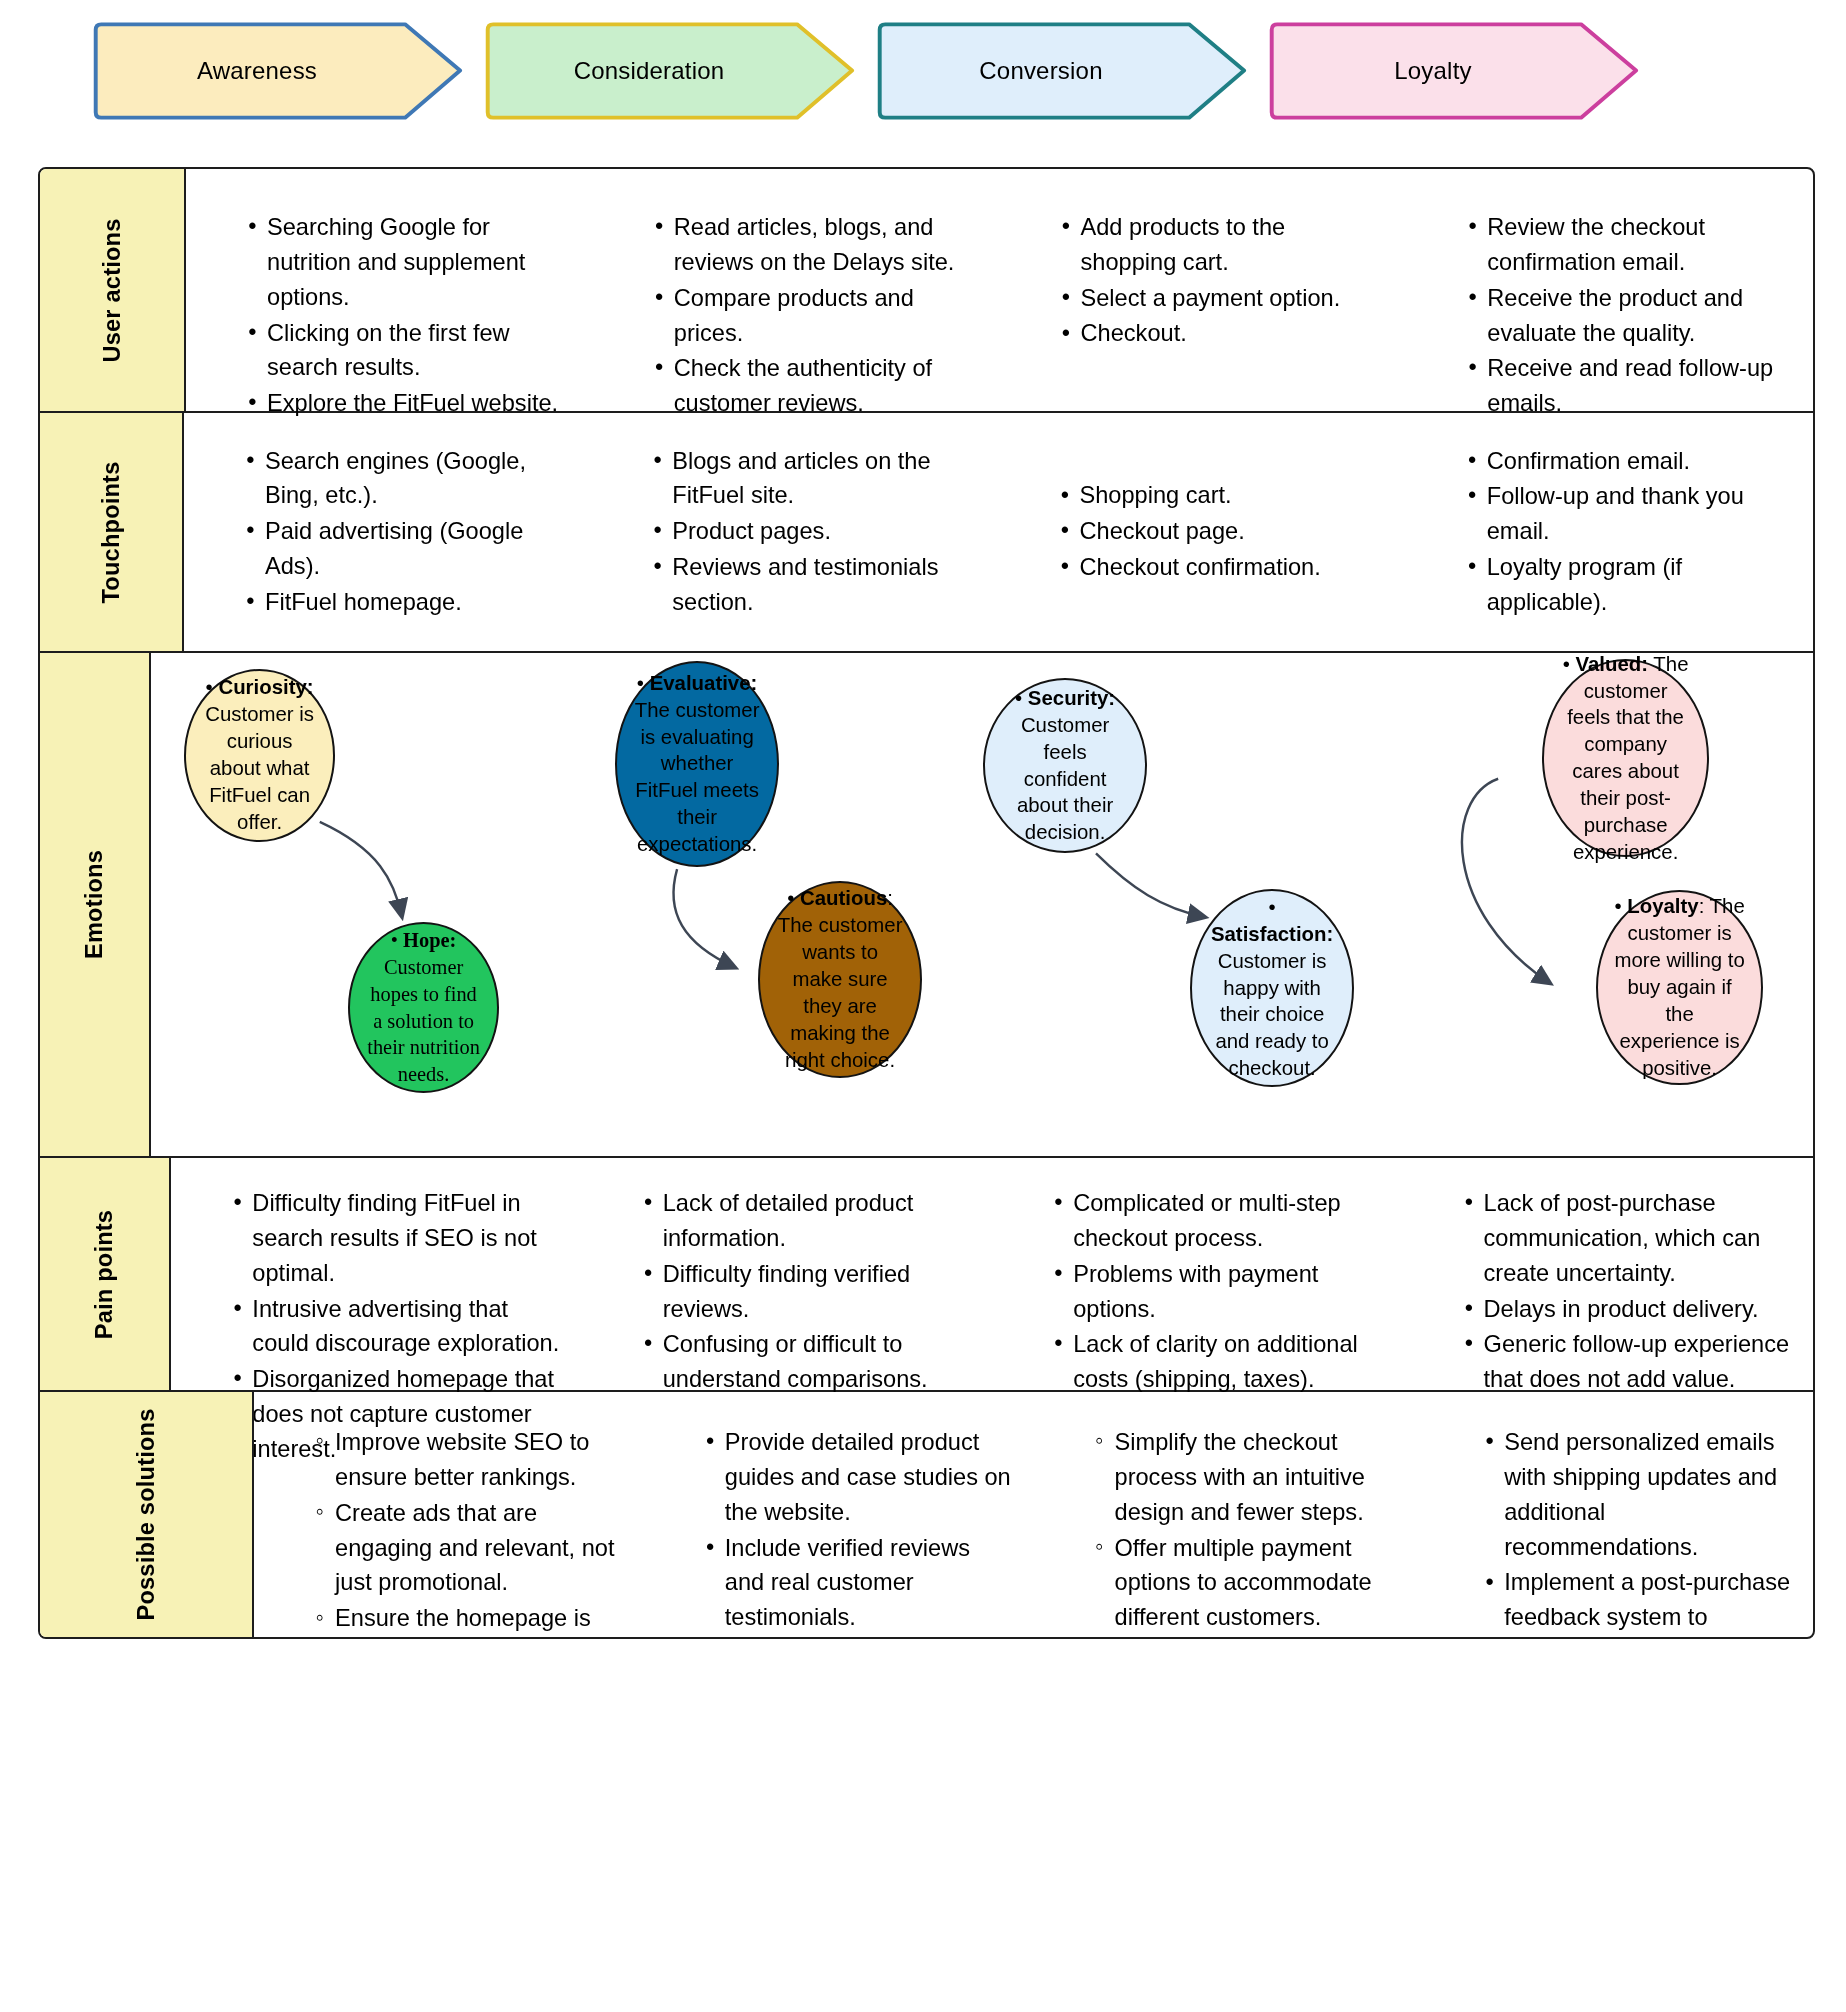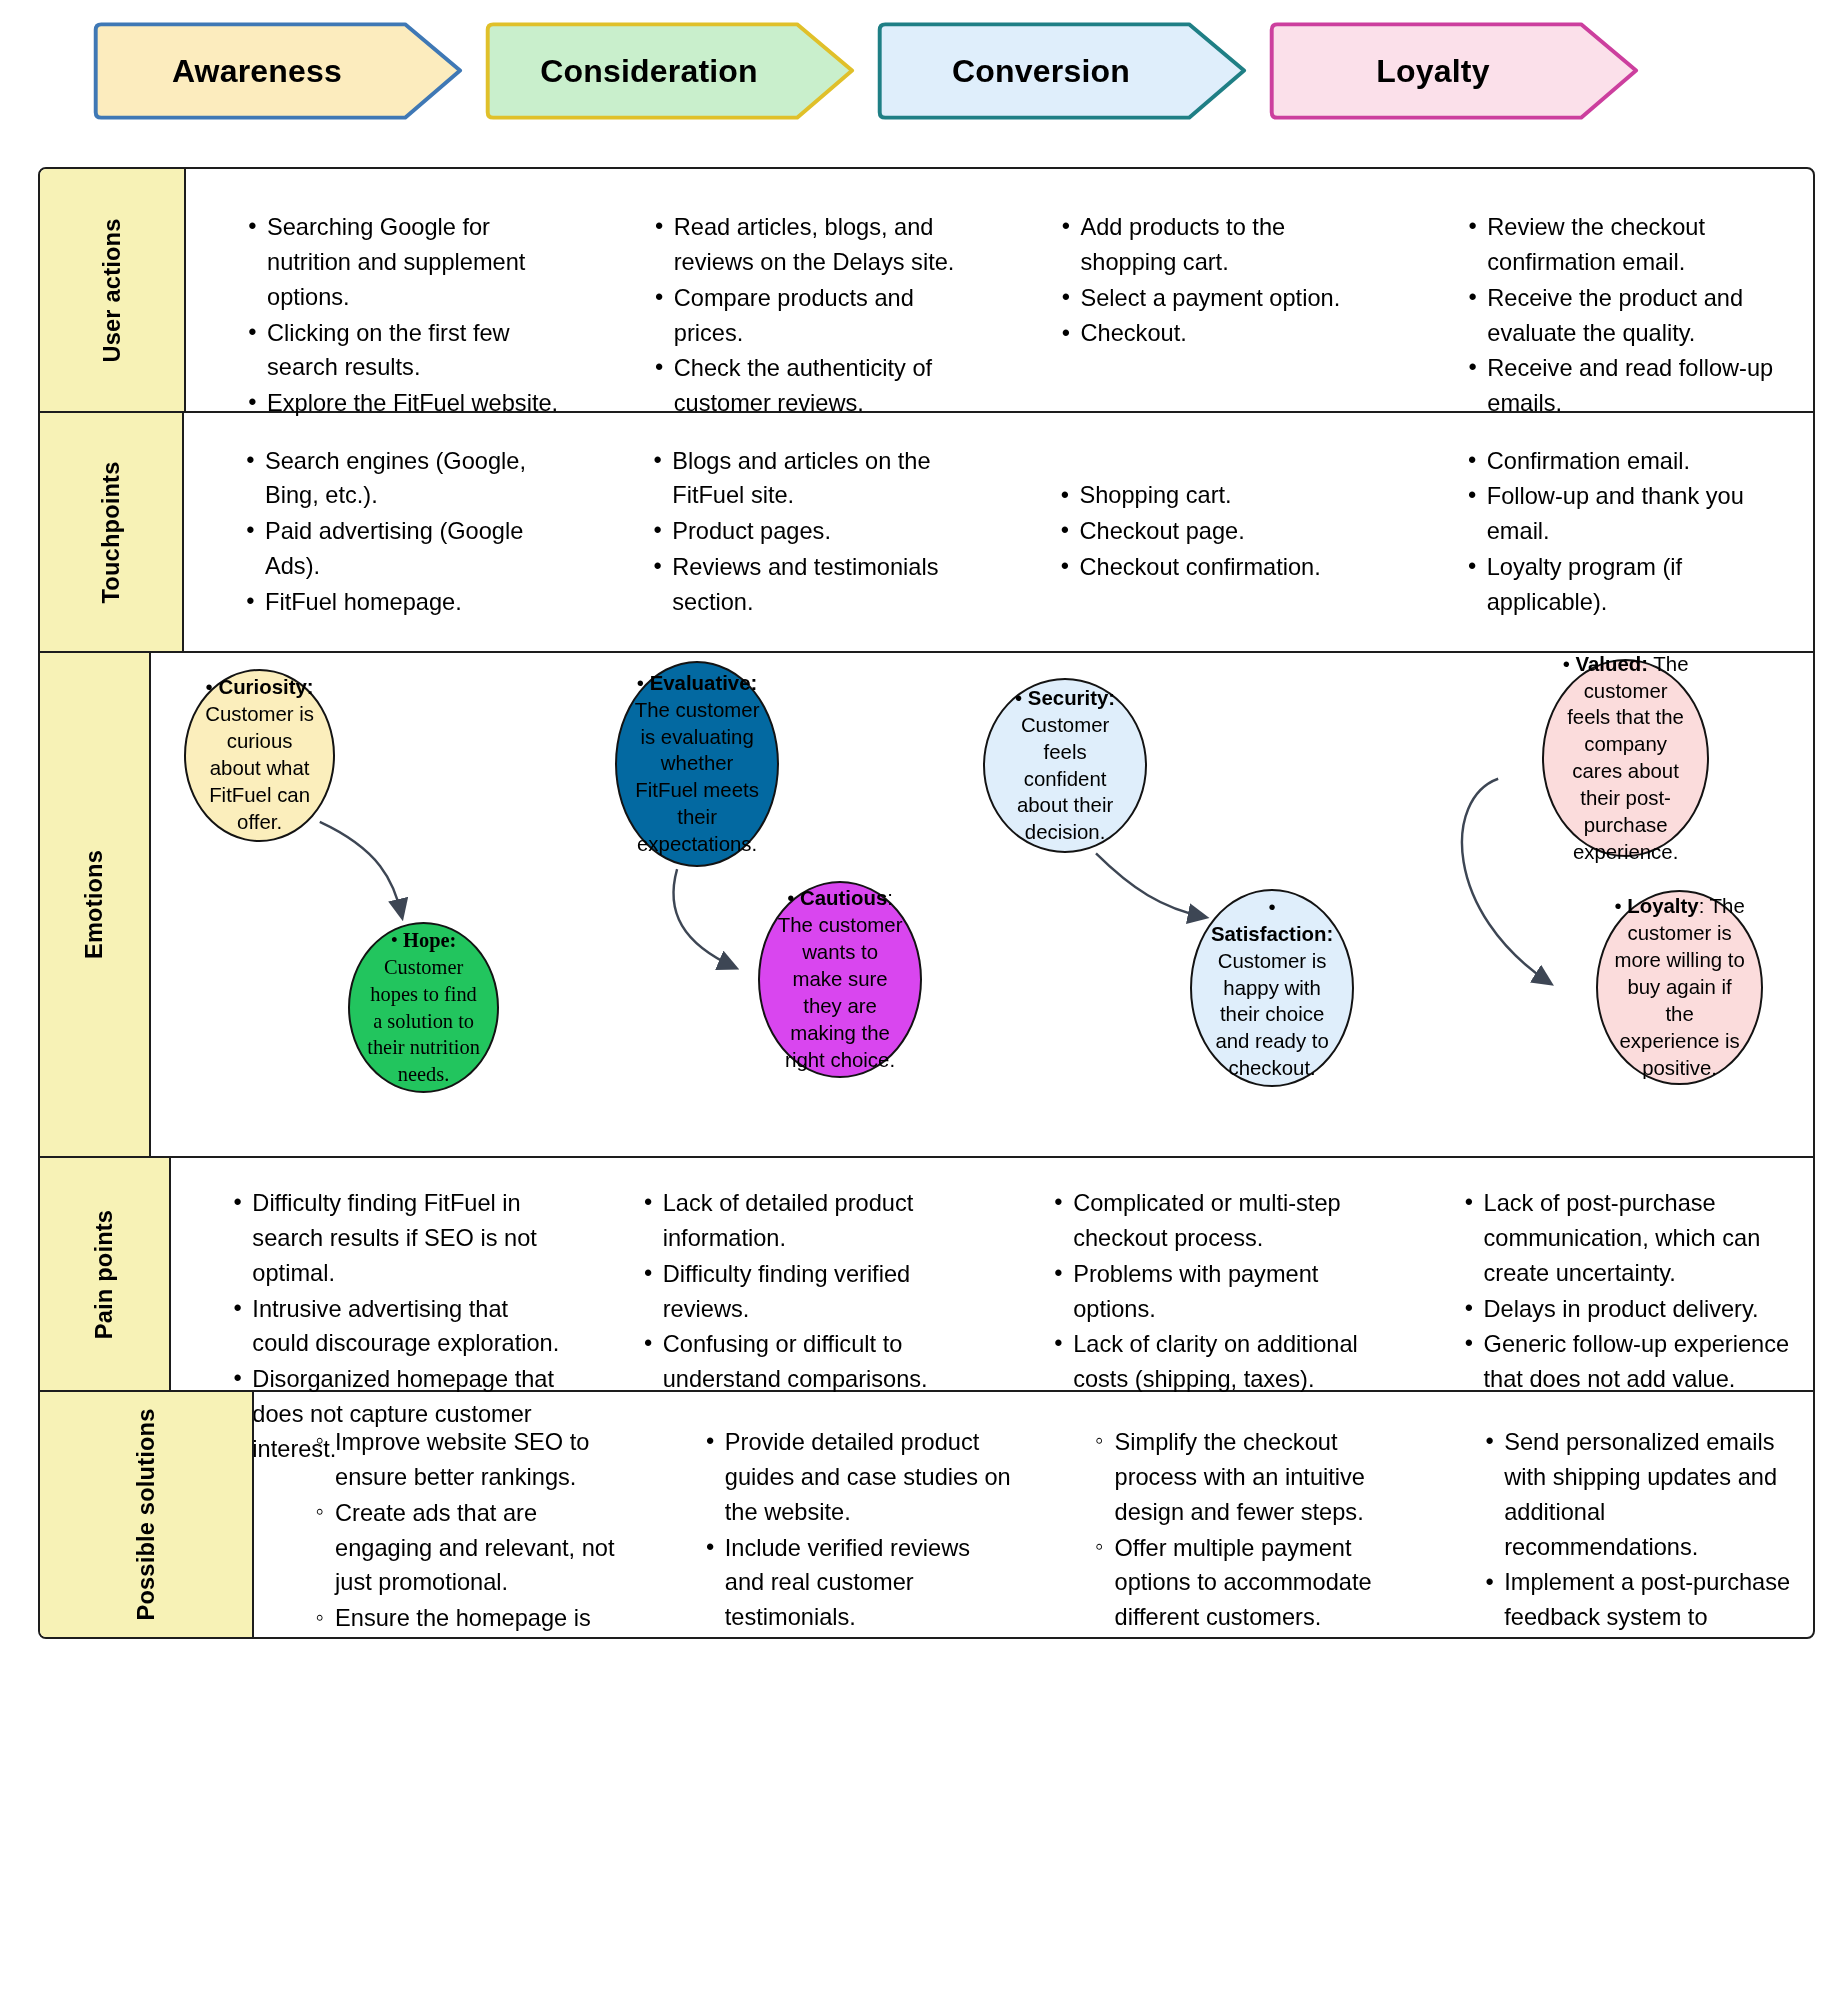--- a/index.html
+++ b/index.html
@@ -31,22 +31,22 @@
     align-items: center;
     justify-content: center;
   }
   .stage-chevron svg {
     position: absolute; left: 0; top: 0;
     width: 100%; height: 100%;
   }
   .stage-chevron .stage-label {
     position: relative;
     z-index: 2;
-    font-size: 32px;
-    font-weight: bold;
+    font-size: 24px;
+    font-weight: normal;
     letter-spacing: 0.2px;
     margin-right: 41px;
     white-space: nowrap;
   }
 
   
   #journey-grid {
     position: absolute;
     left: 38px; top: 167px;
     width: 1777px;
@@ -270,21 +270,21 @@
       </svg>
       <div class="emotion-ellipse" style="left: 33px; top: 15.7px; width: 151px; height: 173px; background: rgb(251, 238, 188);">
         <div class="etext">• <b>Curiosity:</b> Customer is curious about what FitFuel can offer.</div>
       </div>
       <div class="emotion-ellipse" style="left: 197px; top: 269px; width: 151px; height: 171px; background: #22c55e; font-family: Liberation Serif, serif;">
         <div class="etext">• <b>Hope:</b> Customer hopes to find a solution to their nutrition needs.</div>
       </div>
       <div class="emotion-ellipse" style="left: 464px; top: 7.9px; width: 164px; height: 206px; background: #0369a1;">
         <div class="etext">• <b>Evaluative:</b> The customer is evaluating whether FitFuel meets their expectations.</div>
       </div>
-      <div class="emotion-ellipse" style="left: 607px; top: 228px; width: 164px; height: 197px; background: #d946ef;">
+      <div class="emotion-ellipse" style="left: 607px; top: 228px; width: 164px; height: 197px; background: #a16207;">
         <div class="etext">• <b>Cautious</b>: The customer wants to make sure they are making the right choice.</div>
       </div>
       <div class="emotion-ellipse" style="left: 832px; top: 25px; width: 164px; height: 175px; background: rgb(223, 238, 251);">
         <div class="etext">• <b>Security:</b> Customer feels confident about their decision.</div>
       </div>
       <div class="emotion-ellipse" style="left: 1039px; top: 236px; width: 164px; height: 198px; background: rgb(223, 238, 251);">
         <div class="etext">• <b>Satisfaction:</b> Customer is happy with their choice and ready to checkout.</div>
       </div>
       <div class="emotion-ellipse" style="left: 1391px; top: 6.3px; width: 167px; height: 198px; background: rgb(251, 220, 220);">
         <div class="etext">• <b>Valued:</b> The customer feels that the company cares about their post-purchase experience.</div>

